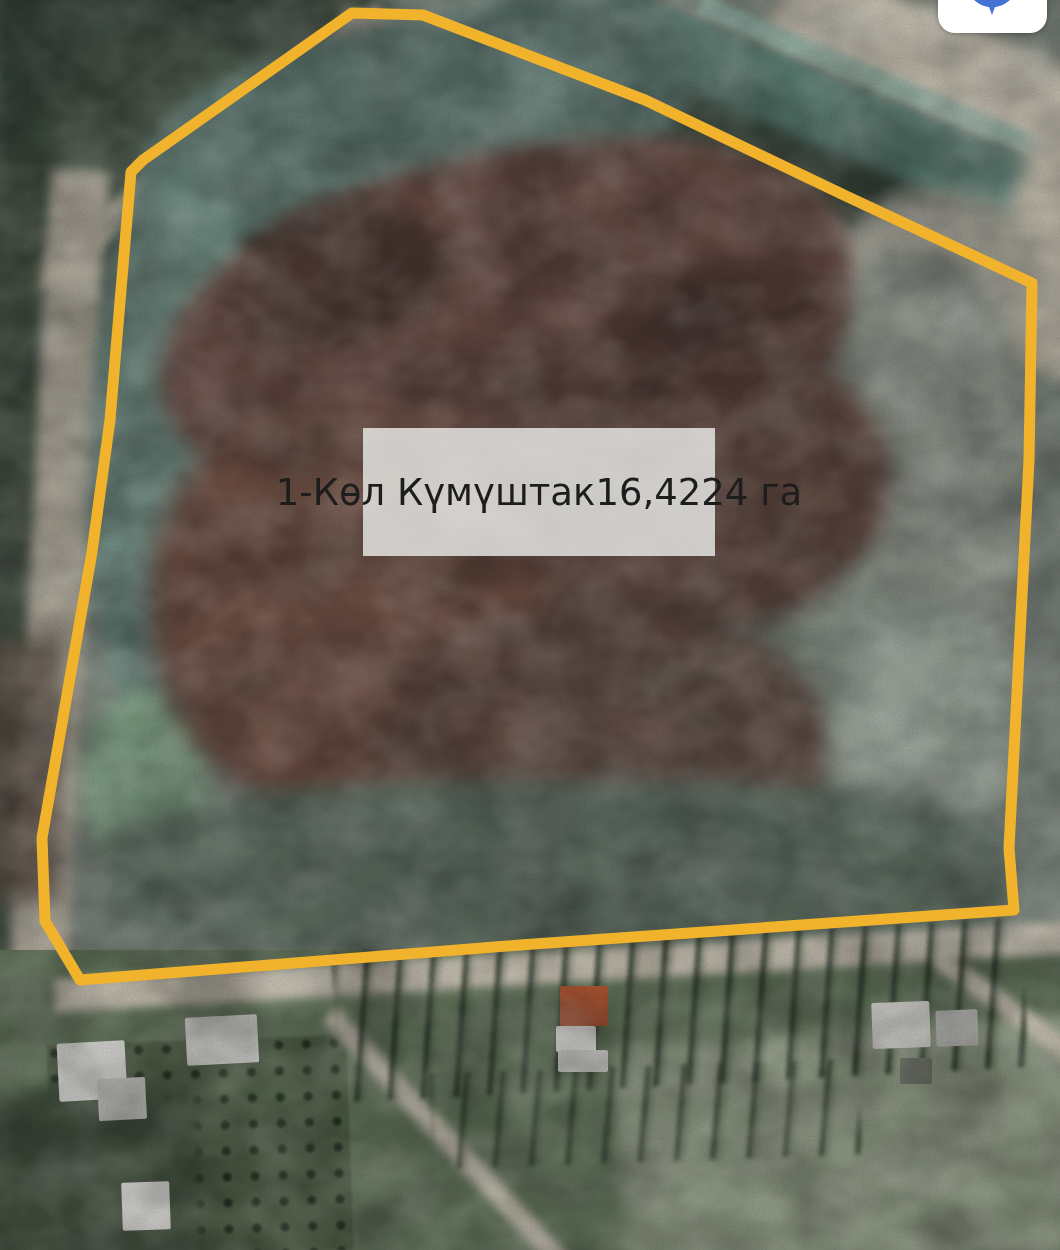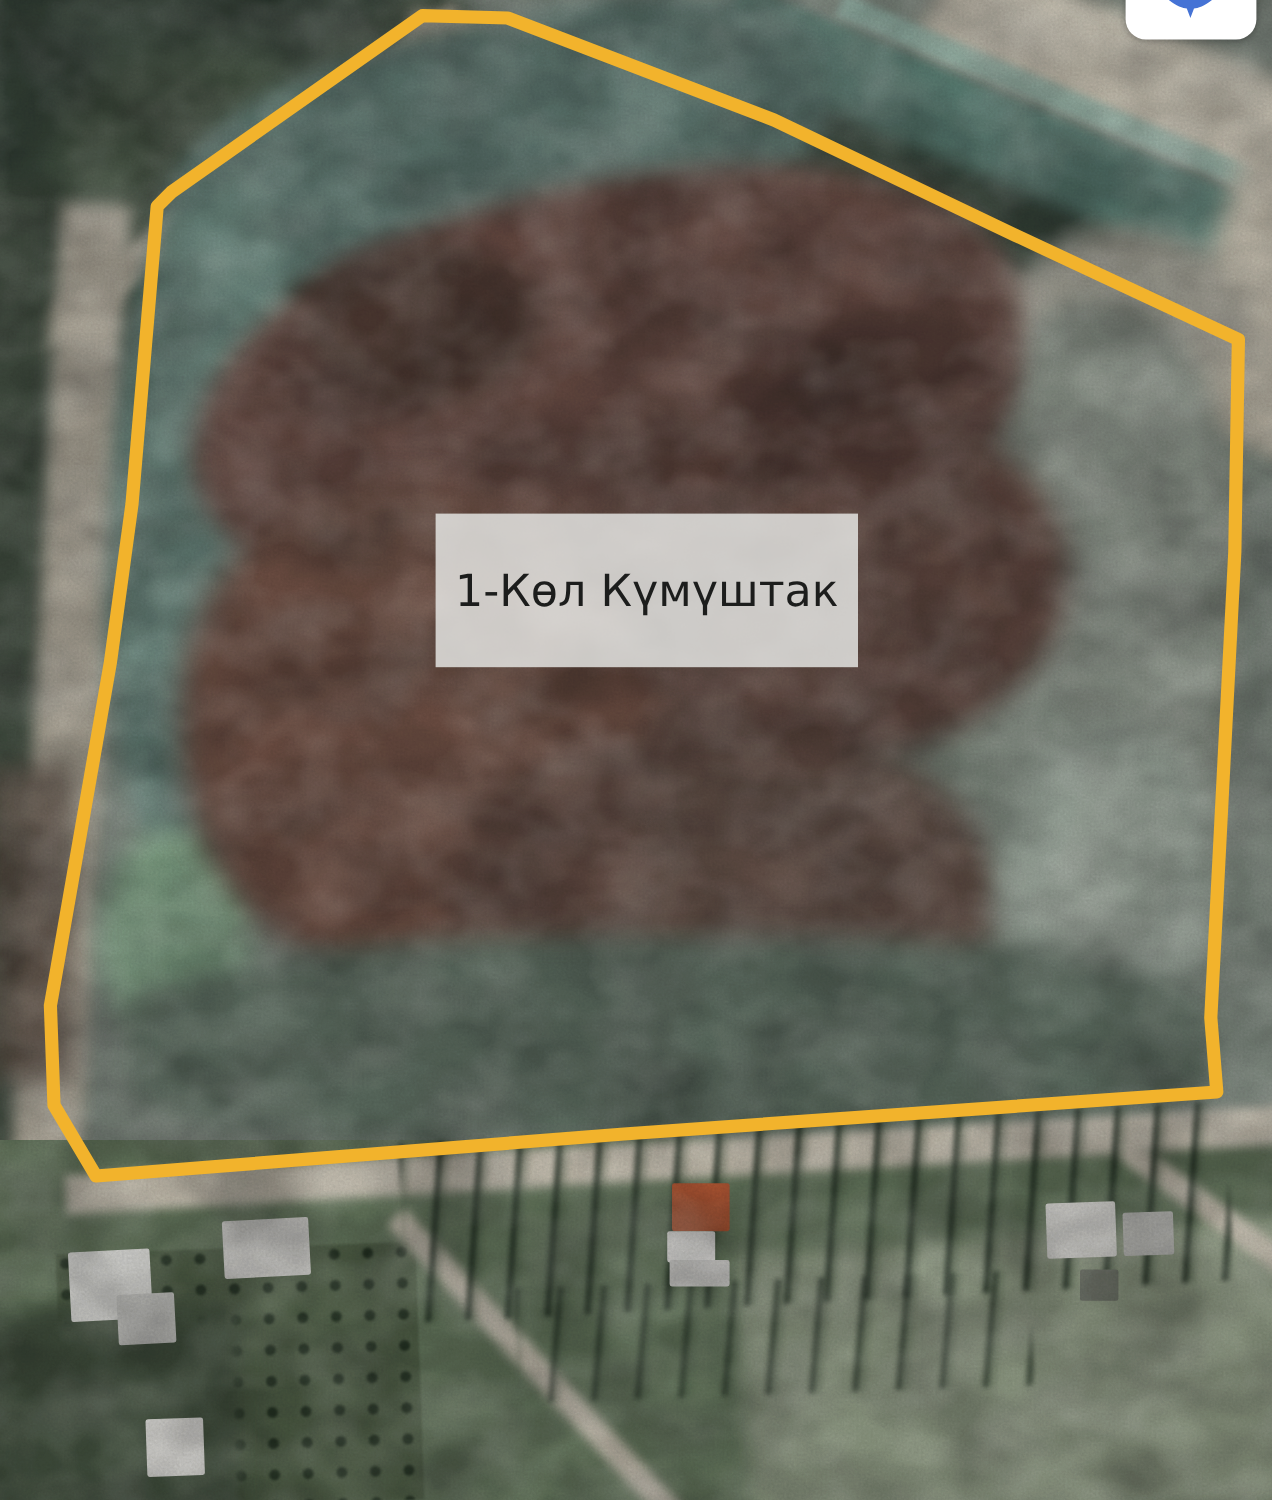--- a/index.html
+++ b/index.html
@@ -148,20 +148,21 @@
     <rect width="1060" height="1250" filter="url(#fGrain)" opacity="0.10"></rect>
   </svg>
   <div class="t veil"></div>
 
   <svg class="outline-svg" width="1060" height="1250">
     <polygon id="parcel-poly" points="352,13 423,15 645,100 846,196 1032,283 1029,460 1009,848 1014,910 520,945 80,980 45,921 42,838 92,552 110,420 131,172 143,160" stroke="#F2B32C"></polygon>
   </svg>
 
   <div class="label">
     <div>1-Көл Күмүштак</div>
+    <div>16,4224 га</div>
   </div>
 
   <button class="nav-btn">
     <svg class="nav-glyph" viewBox="0 0 36 15">
       <path d="M0,0 C6,5 12,7 15,7 L18,15 L21,7 C24,7 30,5 36,0 Z" fill="#4573D5"></path>
     </svg>
   </button>
 
 </div>
 

